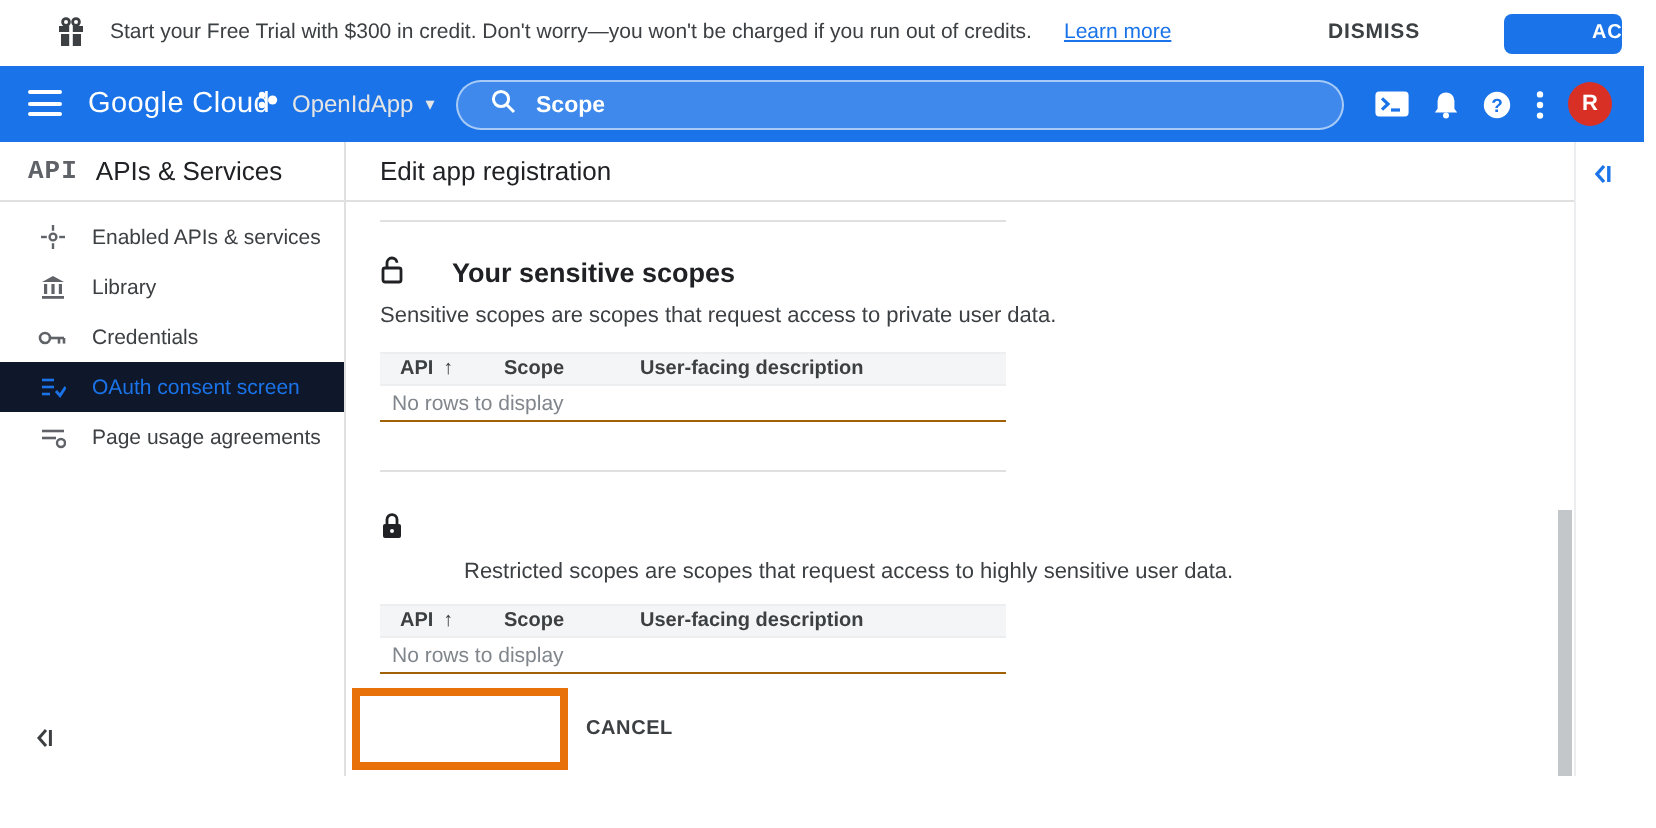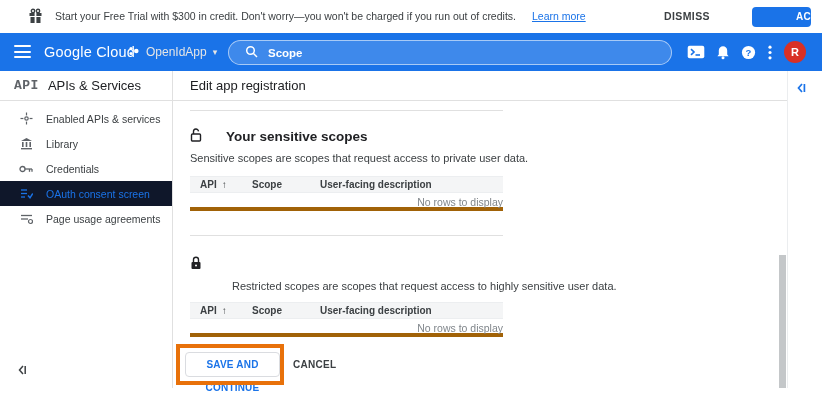--- a/index.html
+++ b/index.html
@@ -75,21 +75,21 @@
   .section-desc { position:absolute; left:190px; font-size:11px; color:#3c4043; white-space:nowrap; }
   .scopes-table { position:absolute; left:190px; width:313px; }
   .t-head { display:flex; height:17px; background:#f4f5f6; border-top:1px solid #eceef0;
     border-bottom:1px solid #eceef0; align-items:center; font-size:10px; font-weight:bold;
     color:#3c4043; }
   .t-head .c1 { width:62px; padding-left:10px; display:flex; align-items:center; gap:5px; cursor:pointer; }
   .t-head .c2 { width:68px; cursor:pointer; }
   .t-head .c3 { flex:1; cursor:pointer; }
   .sort-arrow { font-size:10px; font-weight:bold; color:#3c4043; }
   .t-empty { height:18px; line-height:18px; padding-left:6px; font-size:10.5px; color:#80868b;
-    border-bottom:4px solid #a16207;text-align:right; }
+    border-bottom:1px solid #a16207; }
 
   
   .annotation-box { position:absolute; left:176px; top:344px; width:108px; height:41px;
     border:4px solid #e8710a; pointer-events:none; }
   .save-btn { position:absolute; left:185px; top:352px; width:95px; height:25px;
     background:#fff; border:1px solid #dadce0; border-radius:4px; color:#1a73e8;
     font-size:10px; font-weight:bold; letter-spacing:.2px; font-family:inherit;
     line-height:23px; text-align:center; cursor:pointer; }
   .cancel-btn { position:absolute; left:293px; top:352px; height:25px; line-height:25px;
     font-size:10px; font-weight:bold; letter-spacing:.3px; color:#3c4043; cursor:pointer;
@@ -300,21 +300,20 @@
       <span class="c1">
         <span>API</span>
         <span class="sort-arrow">↑</span>
       </span>
       <span class="c2">Scope</span>
       <span class="c3">User-facing description</span>
     </div>
     <div class="t-empty">No rows to display</div>
   </div>
 
-  <button class="save-btn">SAVE AND CONTINUE</button>
   <div class="annotation-box"></div>
   <button class="cancel-btn">CANCEL</button>
 
   <div class="panel-collapse">
     <svg width="12" height="12" viewBox="0 0 12 12">
       <path d="M7 2 L3.5 6 L7 10" fill="none" stroke="#1a73e8" stroke-width="1.7"></path>
       <line x1="9.4" y1="2" x2="9.4" y2="10" stroke="#1a73e8" stroke-width="1.7"></line>
     </svg>
   </div>
   <div class="scrollbar"></div>

